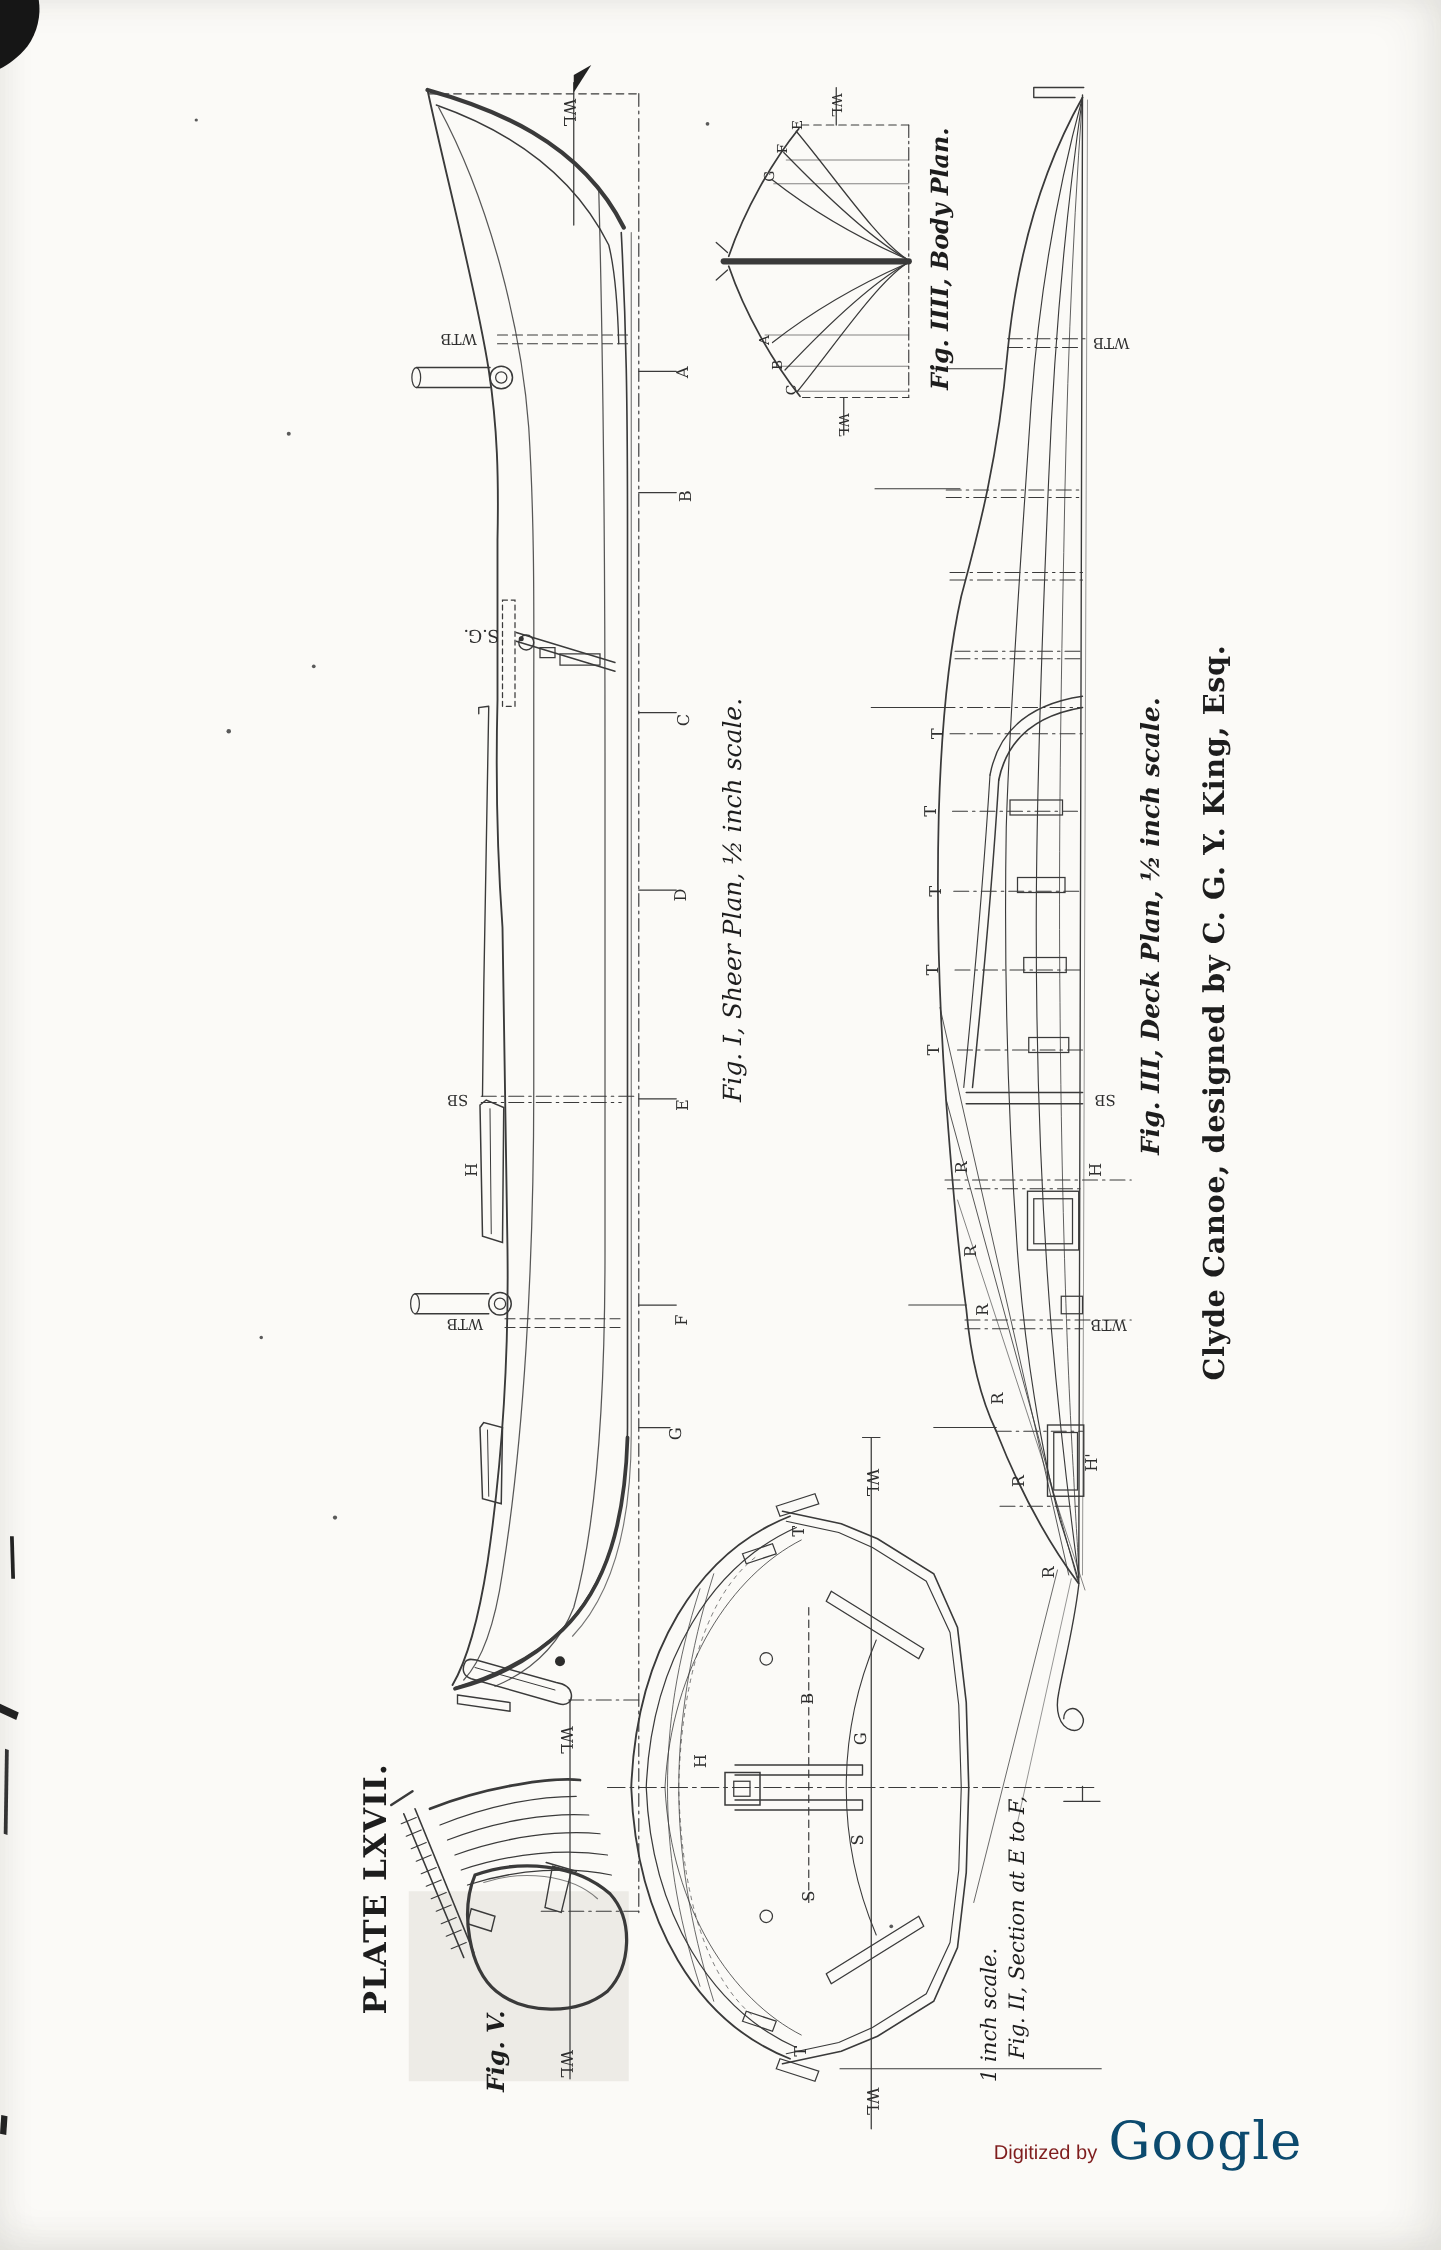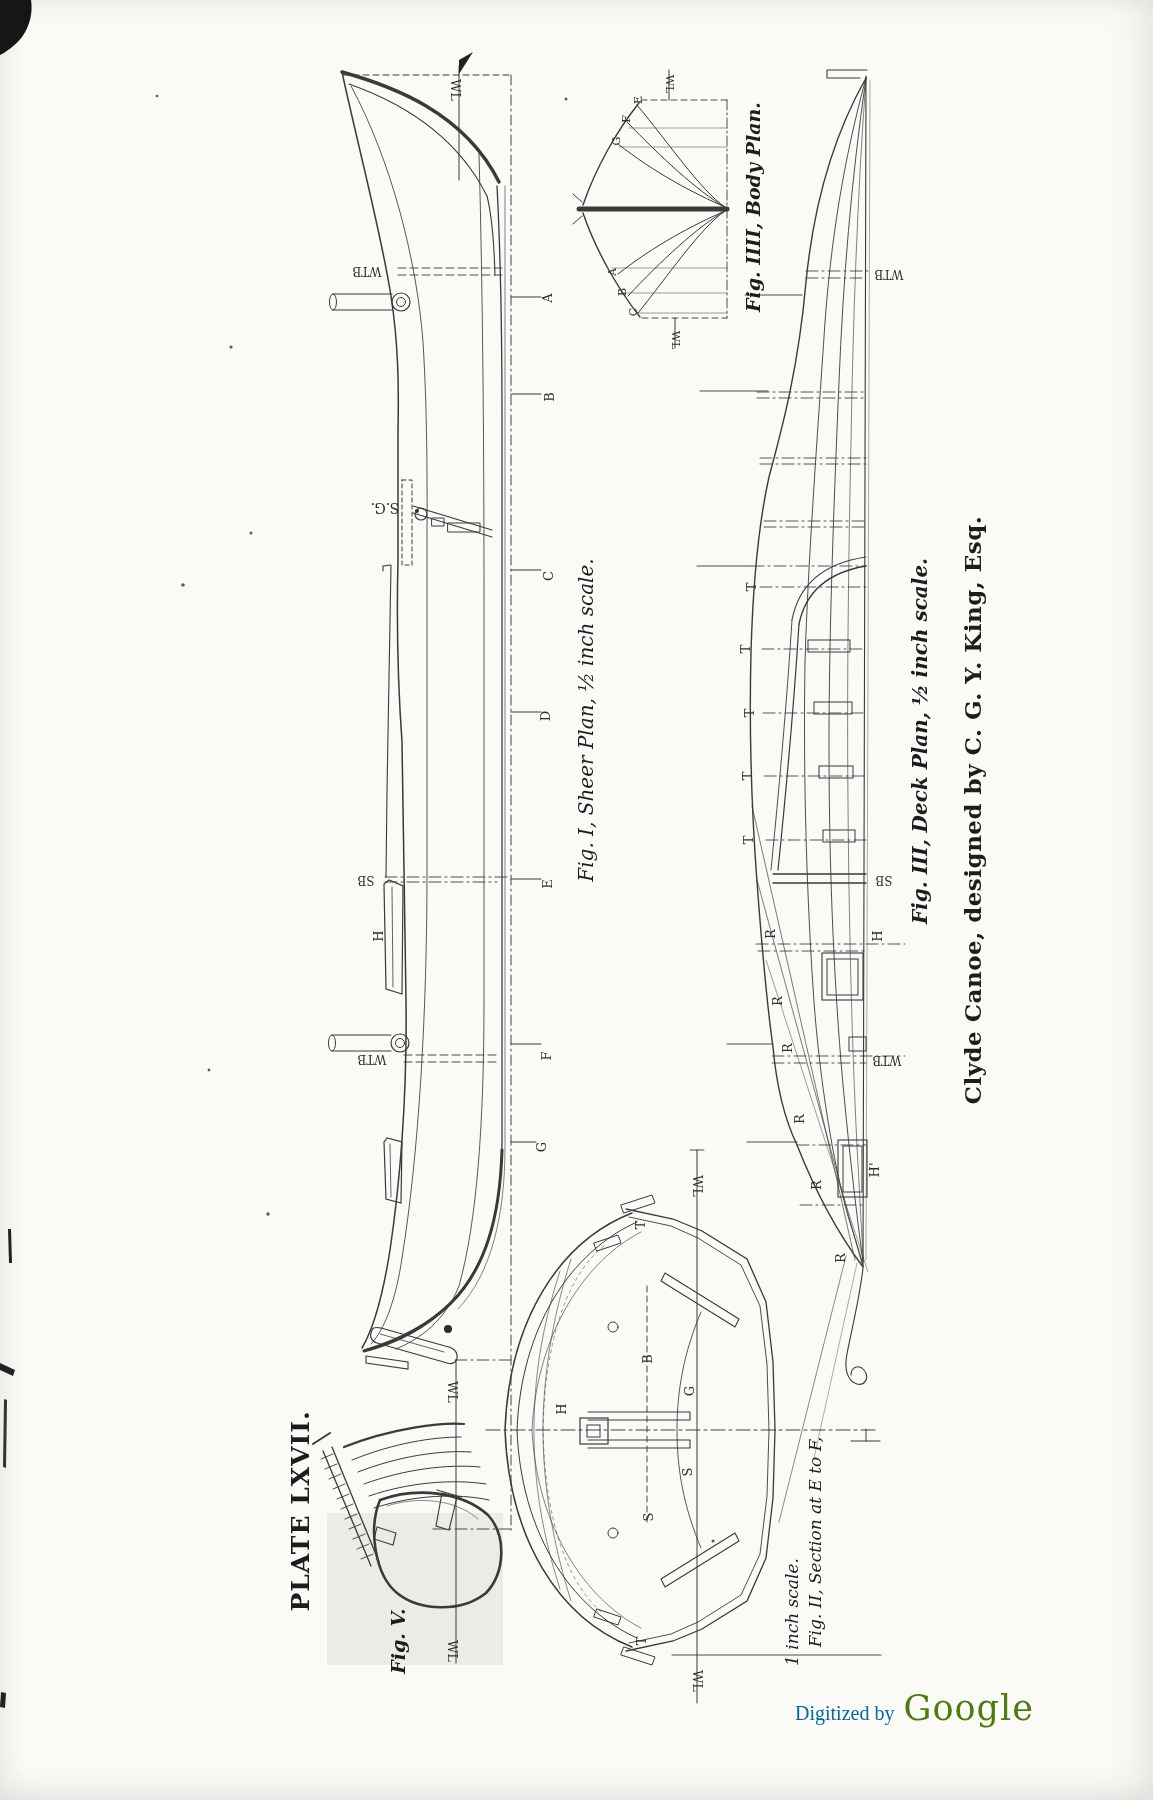--- a/index.html
+++ b/index.html
@@ -14,22 +14,22 @@
   .cap.italic{font-style:italic;}
   .cap.bold{font-weight:bold;}
   .cap.f1{font-size:20px;}
   .cap.f3{font-size:20px;font-weight:600;}
   .cap.f4{font-size:19px;font-weight:600;}
   .cap.f2{font-size:17px;}
   .cap.f5{font-size:19px;font-weight:600;}
   .cap.plate{font-size:25px;letter-spacing:1px;}
   .cap.main{font-size:23px;letter-spacing:.5px;}
   .watermark{position:absolute;left:795px;top:1688px;display:flex;align-items:baseline;gap:9px;}
-  .watermark .wm-pre{font-family:Liberation Serif, serif;font-size:20px;color:#0369a1;}
-  .watermark .wm-logo{font-family:"DejaVu Serif","Liberation Serif",serif;font-size:35px;color:#4d7c0f;letter-spacing:1px;}
+  .watermark .wm-pre{font-family:Liberation Sans, sans-serif;font-size:16px;color:#7f1d1d;}
+  .watermark .wm-logo{font-family:"DejaVu Serif","Liberation Serif",serif;font-size:42px;color:#0c4a6e;letter-spacing:1px;}
 </style>
 </head>
 <body>
 
 <div class="page">
 
   <svg class="draw" width="1153" height="1800" viewBox="0 0 1153 1800">
 
     <g>
       <path d="M0,0 L31,0 C33,12 30,26 22,37 C15,46 6,52 0,55 Z" fill="#161616"></path>

